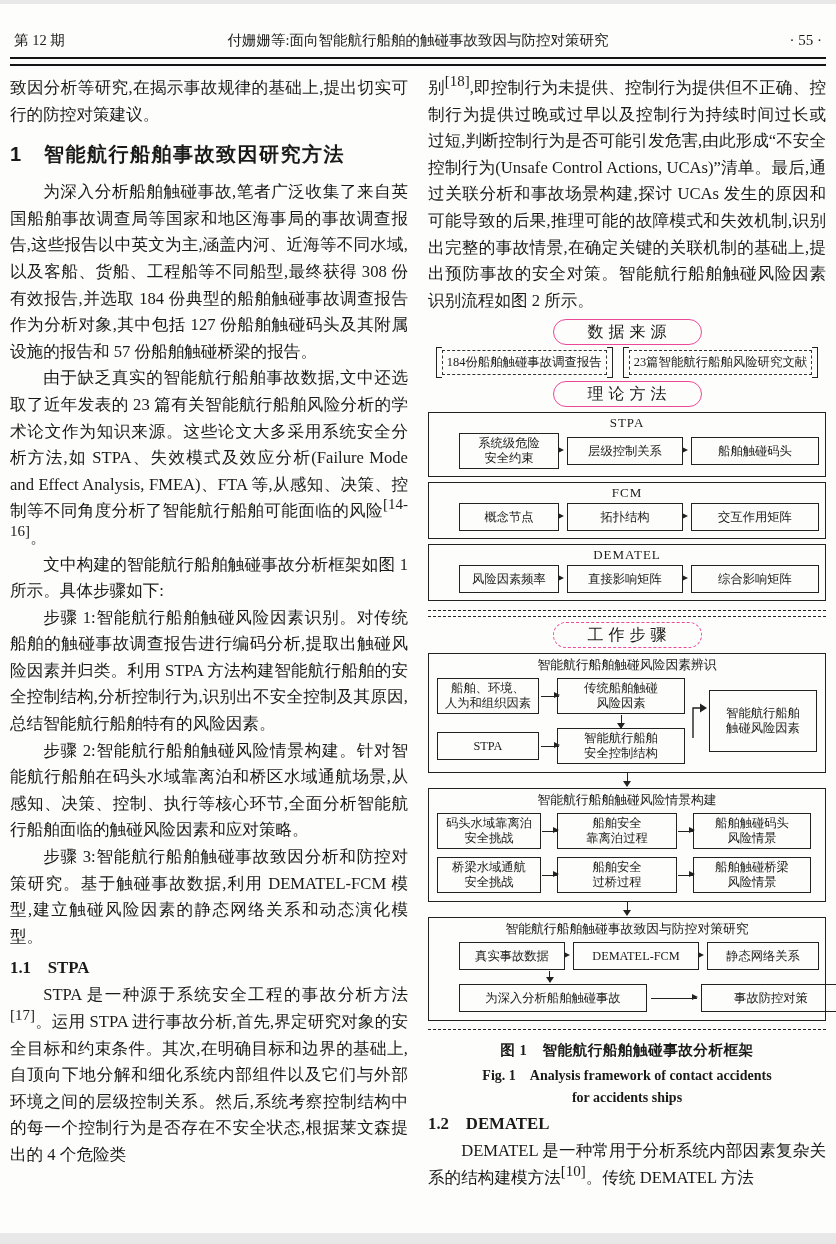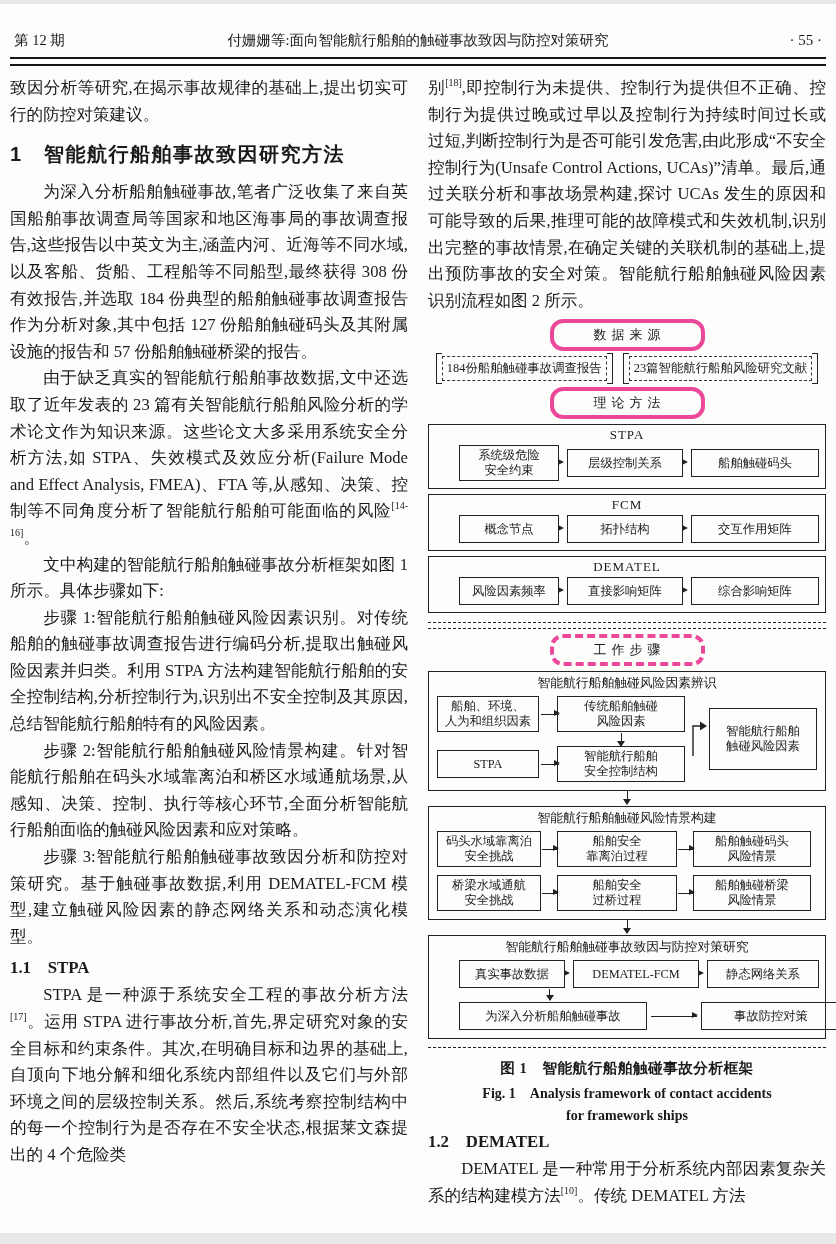--- a/index.html
+++ b/index.html
@@ -16,26 +16,26 @@
   .hdr-rule { margin:2px 10px 0 10px; height:5px;
               border-top:2px solid #151515; border-bottom:2px solid #151515; }
   
   .columns { display:flex; gap:20px; padding:9px 10px 0 10px; }
   .col { width:398px; }
   .para { margin:0; font-size:16.6px; line-height:26.6px; text-align:justify; }
   .indent { text-indent:2em; }
   .h1 { font-family:"Liberation Sans","DejaVu Sans",sans-serif; font-weight:bold;
         font-size:20px; margin:13px 0 11px 0; letter-spacing:1.5px; }
   .h2 { font-weight:bold; font-size:16.8px; margin:6px 0 3px 0; }
-  .sup { font-size:10px; vertical-align:super; line-height:0; }
+  .sup { font-size:15px; vertical-align:super; line-height:0; }
   
   .fig { margin:4px 0 0 0; }
-  .oval { width:142px; height:24px; border:4px solid #ec4899; border-radius:13px;
+  .oval { width:142px; height:24px; border:1px solid #ec4899; border-radius:13px;
           margin:5px auto 5px auto; display:flex; align-items:center; justify-content:center;
-          font-size:13px; letter-spacing:5px; padding-left:5px; }
+          font-size:16px; letter-spacing:5px; padding-left:5px; }
   .oval.dashed { border-style:dashed; }
   .data-row { display:flex; justify-content:center; gap:22px; margin:4px 6px 6px 6px; }
   .dbox { position:relative; border:1px dashed #333; padding:3px 4px; font-size:12.4px;
           text-align:center; }
   .brk::before { content:''; position:absolute; left:-7px; top:-4px; bottom:-4px; width:5px;
                  border:1.5px solid #222; border-right:none; }
   .brk::after  { content:''; position:absolute; right:-7px; top:-4px; bottom:-4px; width:5px;
                  border:1.5px solid #222; border-left:none; }
   .mbox { border:1px solid #222; margin-top:5px; padding:2px 8px 7px 8px; }
   .mtitle { text-align:center; font-size:13px; letter-spacing:1px; }
@@ -212,21 +212,21 @@
             <div class="harr fixed"></div>
             <div class="fcell" style="flex:0 0 140px;">事故防控对策</div>
           </div>
         </div>
 
         <div class="sep-d"></div>
 
         <div class="cap">
           <div class="cap-zh">图 1　智能航行船舶触碰事故分析框架</div>
           <div class="cap-en">Fig. 1　Analysis framework of contact accidents</div>
-          <div class="cap-en">for framework ships</div>
+          <div class="cap-en">for accidents ships</div>
         </div>
       </div>
 
       <div id="right-bottom">
           <div class="h2">1.2　DEMATEL</div>
           <p class="para indent">DEMATEL 是一种常用于分析系统内部因素复杂关系的结构建模方法<span class="sup">[10]</span>。传统 DEMATEL 方法</p>
         </div>
     </div>
   </div>
 </div>

